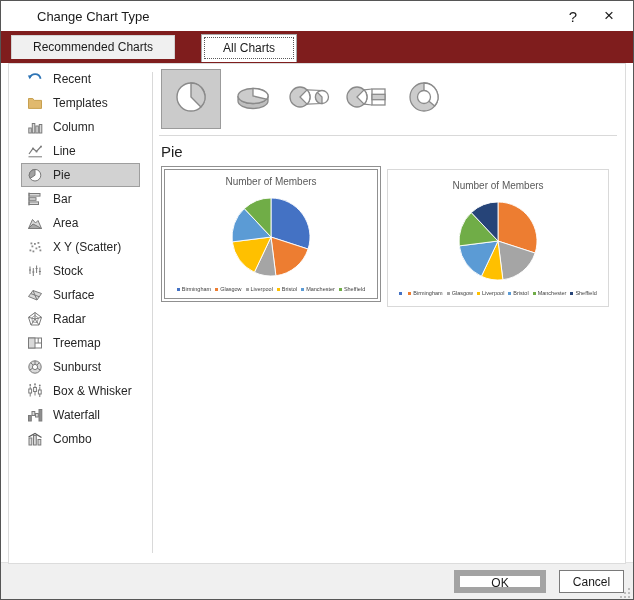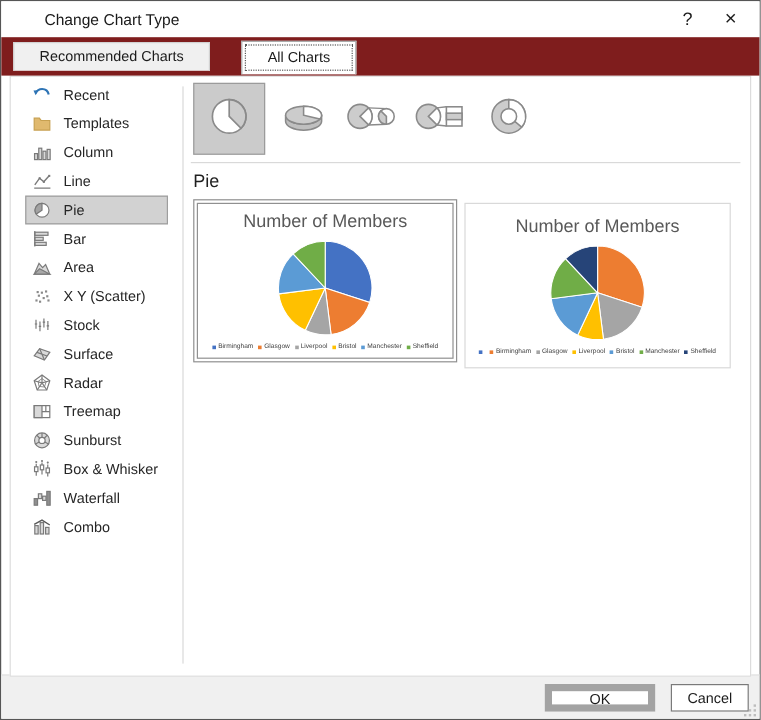--- a/index.html
+++ b/index.html
@@ -48,21 +48,21 @@
   .hdiv { border:none; border-top:1px solid #d9d9d9; margin:5px 8px 0 6px; }
   .heading { font-size:15px; color:#1f1f1f; margin:7px 0 6px 8px; }
 
   .previews { display:flex; align-items:flex-start; margin-left:8px; }
   .thumb { cursor:pointer; background:#fff; }
   .thumb.selected { border:1px solid #909090; padding:2px; margin-right:6px; }
   .thumb.selected .thumb-inner { border:1px solid #909090; }
   .thumb.plain { border:1px solid #d9d9d9; padding:3px; margin-top:3px; }
   .thumb.plain .thumb-inner { border:1px solid transparent; }
   .thumb-inner { width:214px; height:130px; background:#fff; display:flex; flex-direction:column; overflow:hidden; }
-  .chart-title { text-align:center; font-size:15px; color:#595959; margin-top:6px; }
+  .chart-title { text-align:center; font-size:10px; color:#595959; margin-top:6px; }
   .pie-wrap { flex:1; display:flex; align-items:center; justify-content:center; }
   .legend { display:flex; justify-content:center; align-items:center; white-space:nowrap;
             font-size:5.5px; color:#3f3f3f; margin-bottom:6px; padding:0 1px; }
   .legend-item { display:inline-flex; align-items:center; margin:0 2px; }
   .legend-marker { width:3px; height:3px; display:inline-block; margin-right:2px; }
 
   
   .footer { position:absolute; left:0; right:0; bottom:0; height:37px; background:#f0f0f0;
             border-top:1px solid #e2e2e2; }
   .btn { position:absolute; top:7px; height:23px; font-size:12px; color:#1a1a1a;

